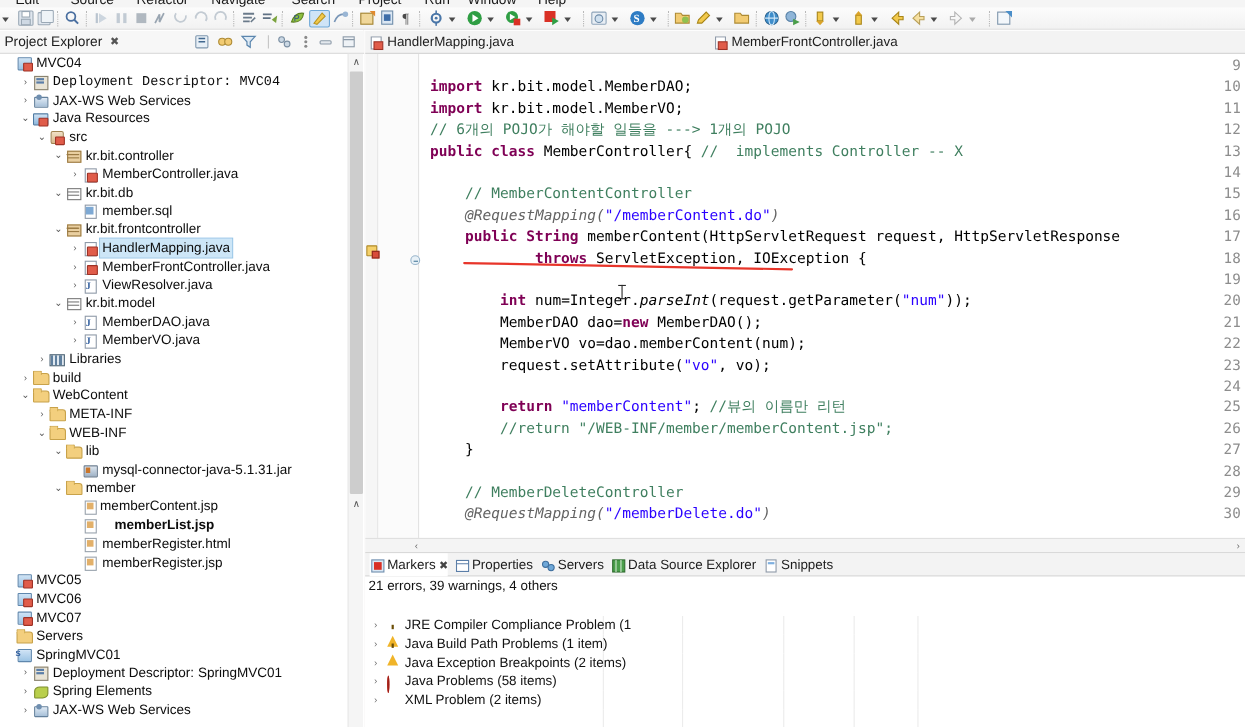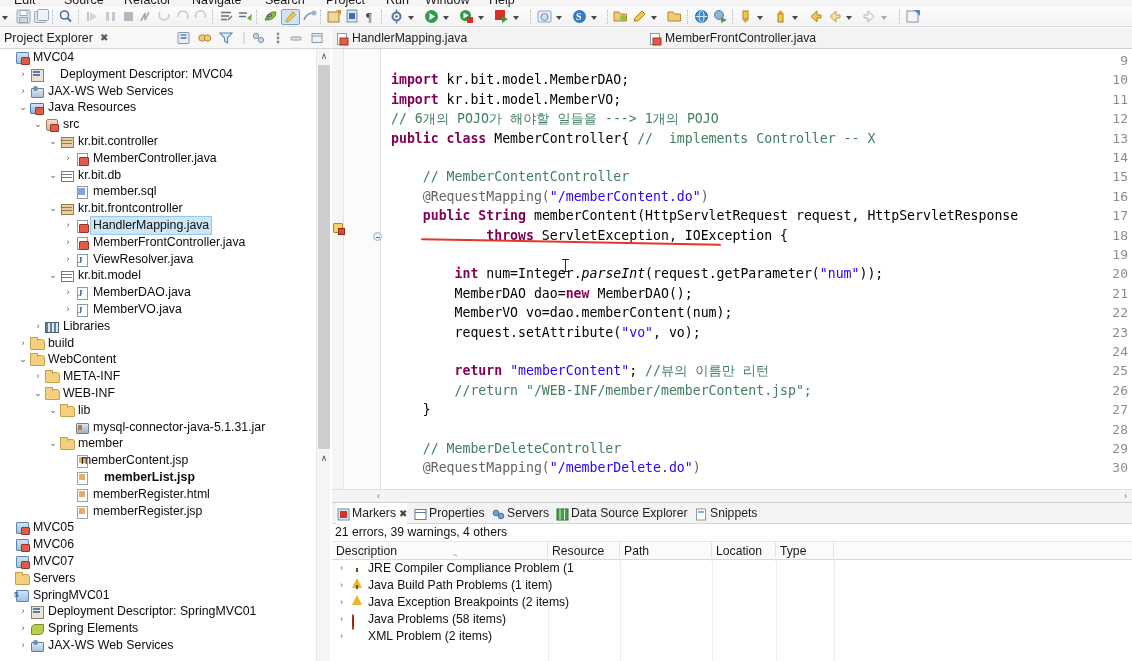--- a/index.html
+++ b/index.html
@@ -268,21 +268,21 @@
     background:#d94b3a; border:1px solid #8e2a1d;
   }
   .cl {
     position: absolute; left: 59px;
     font-family: "DejaVu Sans Mono", monospace; font-size: 13.2px;
     line-height: 19.4px; white-space: pre; color: #000;
   }
   .kw { color:#7f0055; font-weight:700; }
   .cm { color:#3f7f5f; }
   .st { color:#2a00ff; }
-  .an { color:#646464; }
+  .an { color:#646464;font-style:italic; }
   .em { font-style: italic; }
   .redline {
     position: absolute; background: #e8352a; height: 2.4px; border-radius: 1px;
   }
   .caret-i {
     position:absolute; width:1px; height:13px; background:#2a2a2a;
   }
   .caret-i::before, .caret-i::after {
     content:""; position:absolute; left:-3px; width:7px; height:1px; background:#2a2a2a;
   }
@@ -670,21 +670,21 @@
           <span class="tico" style="left: 15px;">
             <span class="i-prj"></span>
           </span>
           <span class="lbl" style="left: 31px;">MVC04</span>
         </div>
         <div class="trow">
           <span class="twist" style="left: 17px;">›</span>
           <span class="tico" style="left: 30px;">
             <span class="i-dd"></span>
           </span>
-          <span class="lbl" style="left: 58px;">Deployment Descriptor: MVC04</span>
+          <span class="lbl" style="left: 46px; font-family: Liberation Mono, monospace;">Deployment Descriptor: MVC04</span>
         </div>
         <div class="trow">
           <span class="twist" style="left: 17px;">›</span>
           <span class="tico" style="left: 30px;">
             <span class="i-jax"></span>
           </span>
           <span class="lbl" style="left: 46px;">JAX-WS Web Services</span>
         </div>
         <div class="trow">
           <span class="twist" style="left: 17px;">⌄</span>
@@ -828,21 +828,21 @@
           <span class="twist" style="left: 47px;">⌄</span>
           <span class="tico" style="left: 60px;">
             <span class="i-fold"></span>
           </span>
           <span class="lbl" style="left: 76px;">member</span>
         </div>
         <div class="trow">
           <span class="tico" style="left: 75px;">
             <span class="i-jsp"></span>
           </span>
-          <span class="lbl" style="left: 79px; text-align: right;">memberContent.jsp</span>
+          <span class="lbl" style="left: 89px; text-align: right;">memberContent.jsp</span>
         </div>
         <div class="trow">
           <span class="tico" style="left: 75px;">
             <span class="i-jsp"></span>
           </span>
           <span class="lbl" style="left: 102px; font-weight: bold;">memberList.jsp</span>
         </div>
         <div class="trow">
           <span class="tico" style="left: 75px;">
             <span class="i-jsp"></span>
@@ -1014,27 +1014,20 @@
                 <rect x="1" y="1" width="11" height="11" fill="#4a9e4a" stroke="#2e6b2e"></rect>
                 <line x1="4" y1="1" x2="4" y2="12" stroke="#cfe8cf"></line>
                 <line x1="8.5" y1="1" x2="8.5" y2="12" stroke="#cfe8cf"></line>
               </svg></span><span>Data Source Explorer</span></div>
           <div class="btab" style="left: 362px;"><span class="ti"><svg width="13" height="13" viewBox="0 0 13 13">
                 <rect x="1.5" y="1" width="9" height="11" fill="#fff" stroke="#8f9aa8"></rect>
                 <rect x="3" y="3" width="6" height="2" fill="#7fb0e0"></rect>
               </svg></span><span>Snippets</span></div>
         </div>
       <div class="bsummary">21 errors, 39 warnings, 4 others</div>
-      <div class="mtable-head" id="mthead">
-          <div class="mth" style="left: 0px; width: 216px;"><span>Description</span><span class="sortarrow" style="left: 120px;">⌃</span></div>
-          <div class="mth" style="left: 216px; width: 72px;"><span>Resource</span></div>
-          <div class="mth" style="left: 288px; width: 92px;"><span>Path</span></div>
-          <div class="mth" style="left: 380px; width: 64px;"><span>Location</span></div>
-          <div class="mth" style="left: 444px; width: 58px;"><span>Type</span></div>
-        </div>
       <div id="mrows">
           <div class="mrow" style="top: 57px;">
             <div class="vline" style="left: 216px;"></div>
             <div class="vline" style="left: 288px;"></div>
             <div class="vline" style="left: 380px;"></div>
             <div class="vline" style="left: 444px;"></div>
             <div class="vline" style="left: 502px;"></div>
             <span class="tw">›</span>
             <span class="mi"><span class="warn-tri"></span></span>
             <span class="mlbl">JRE Compiler Compliance Problem (1</span>

